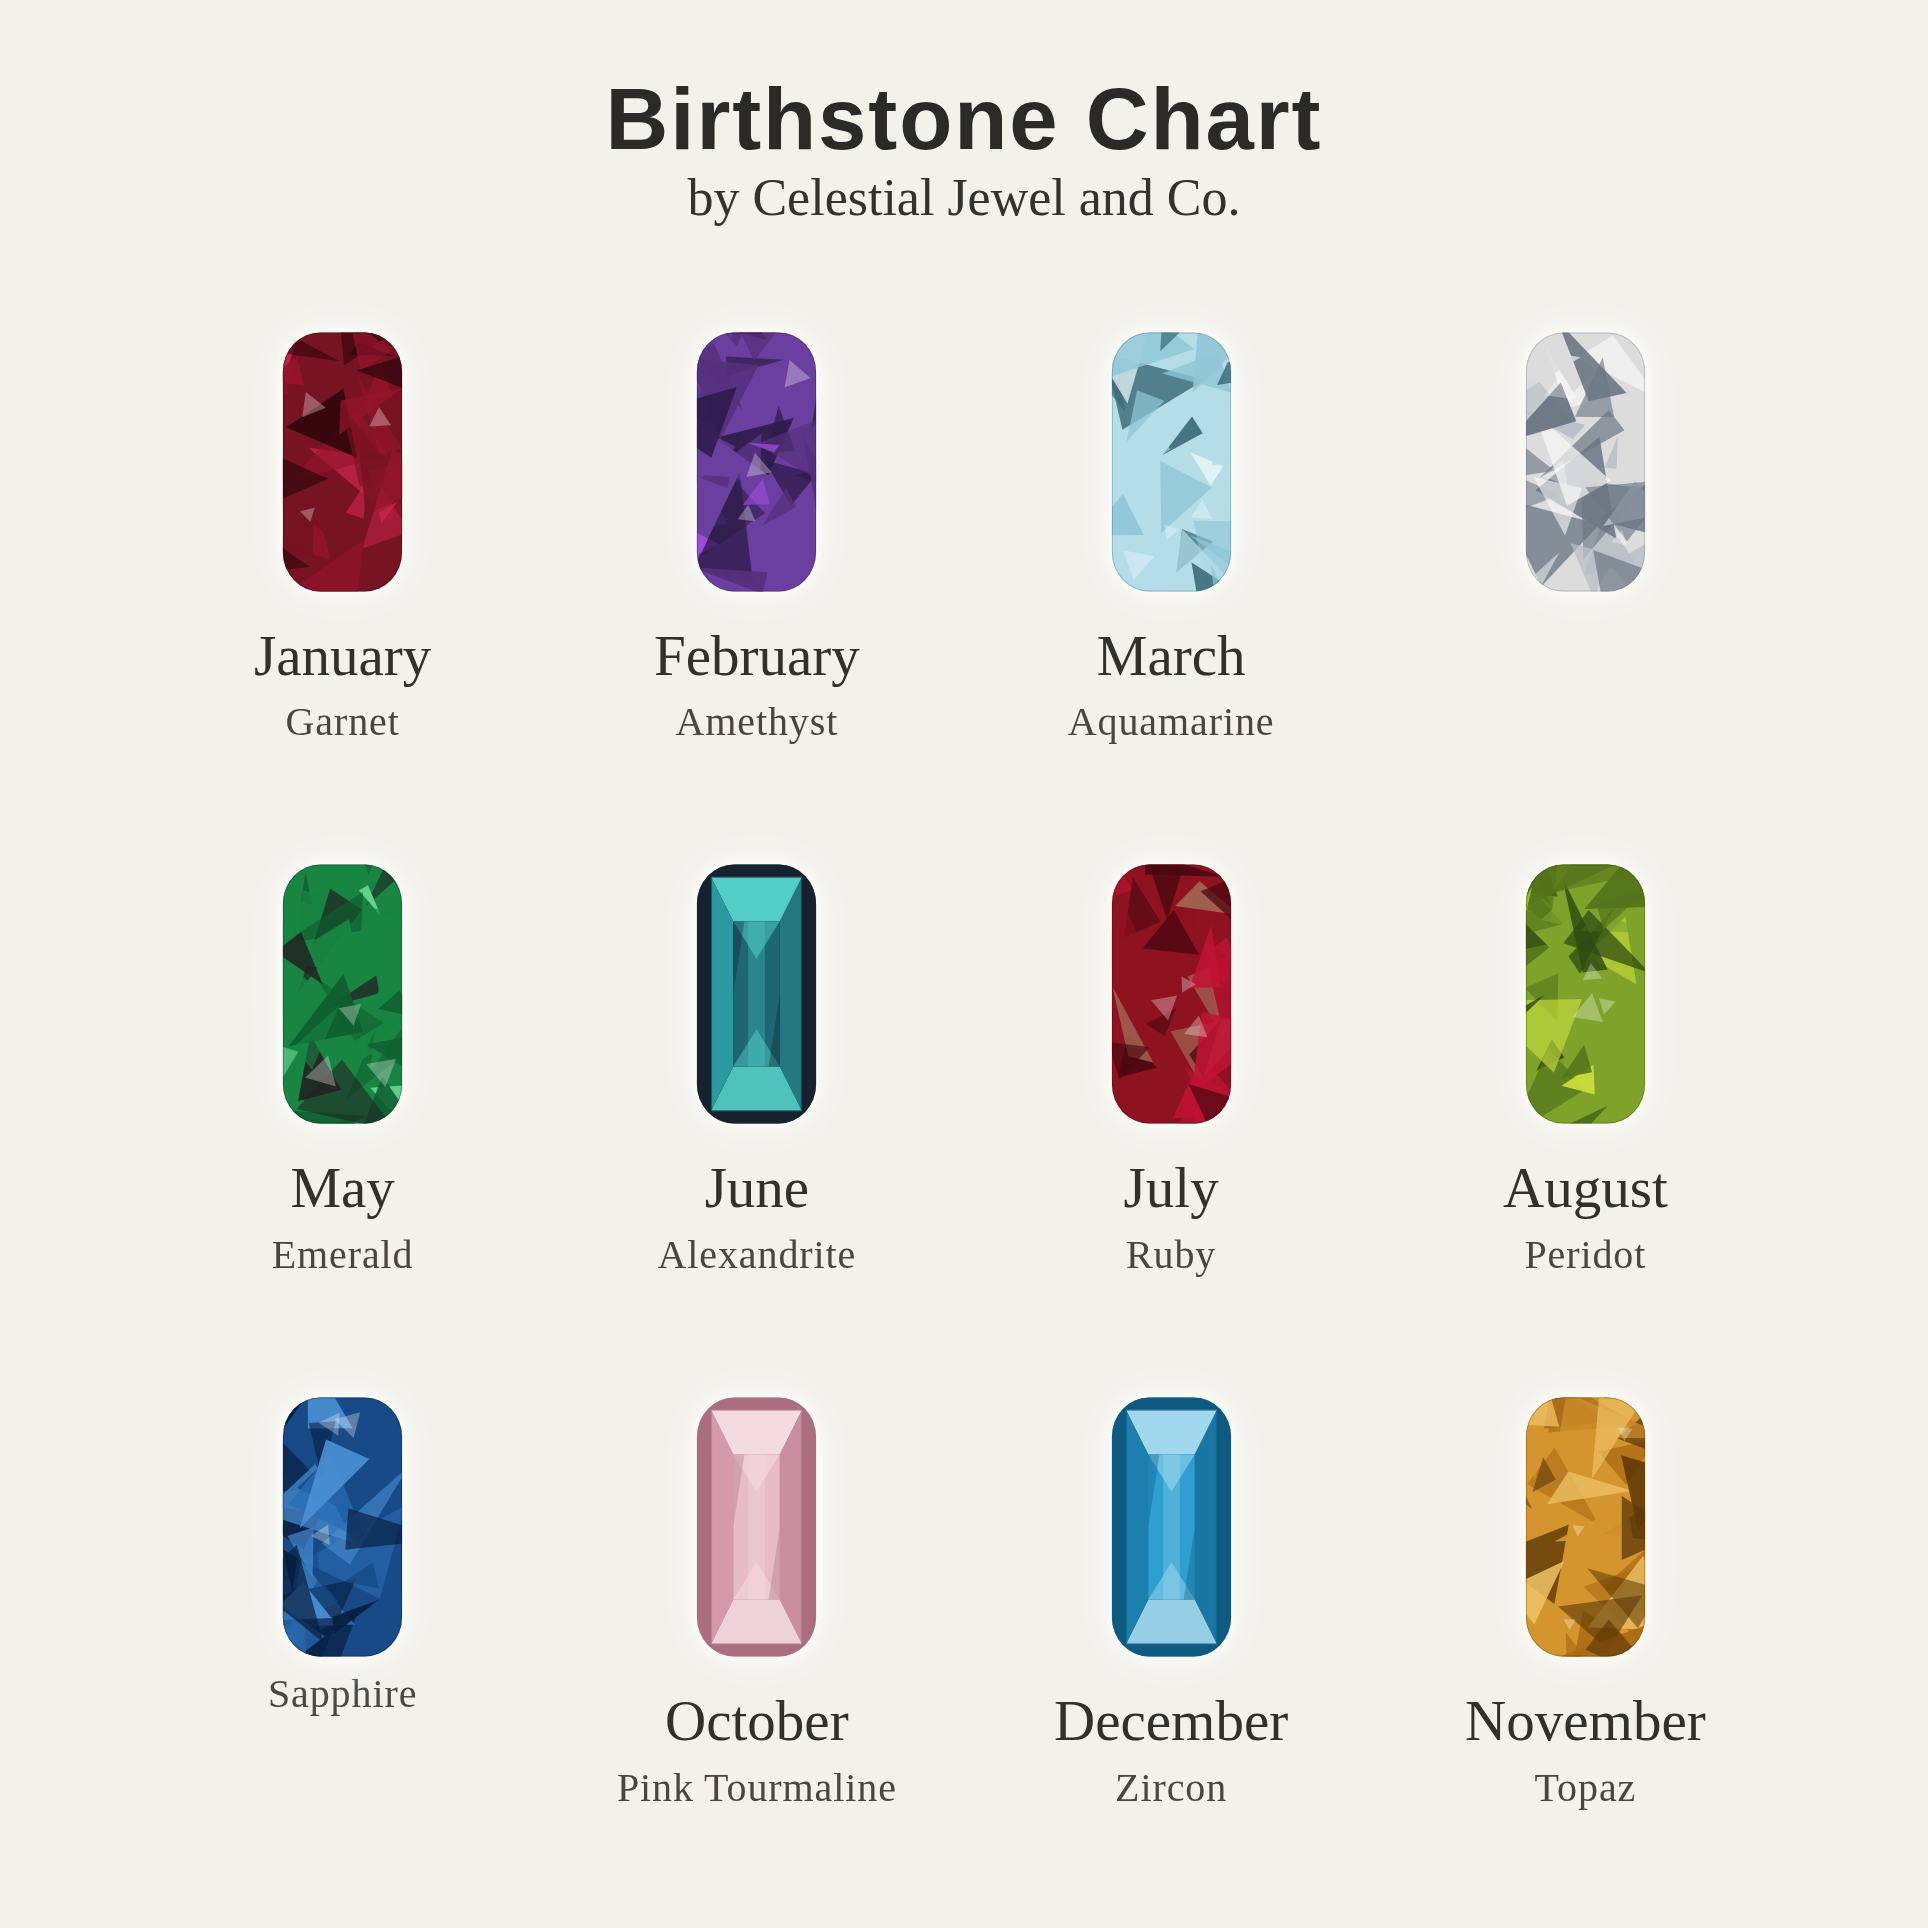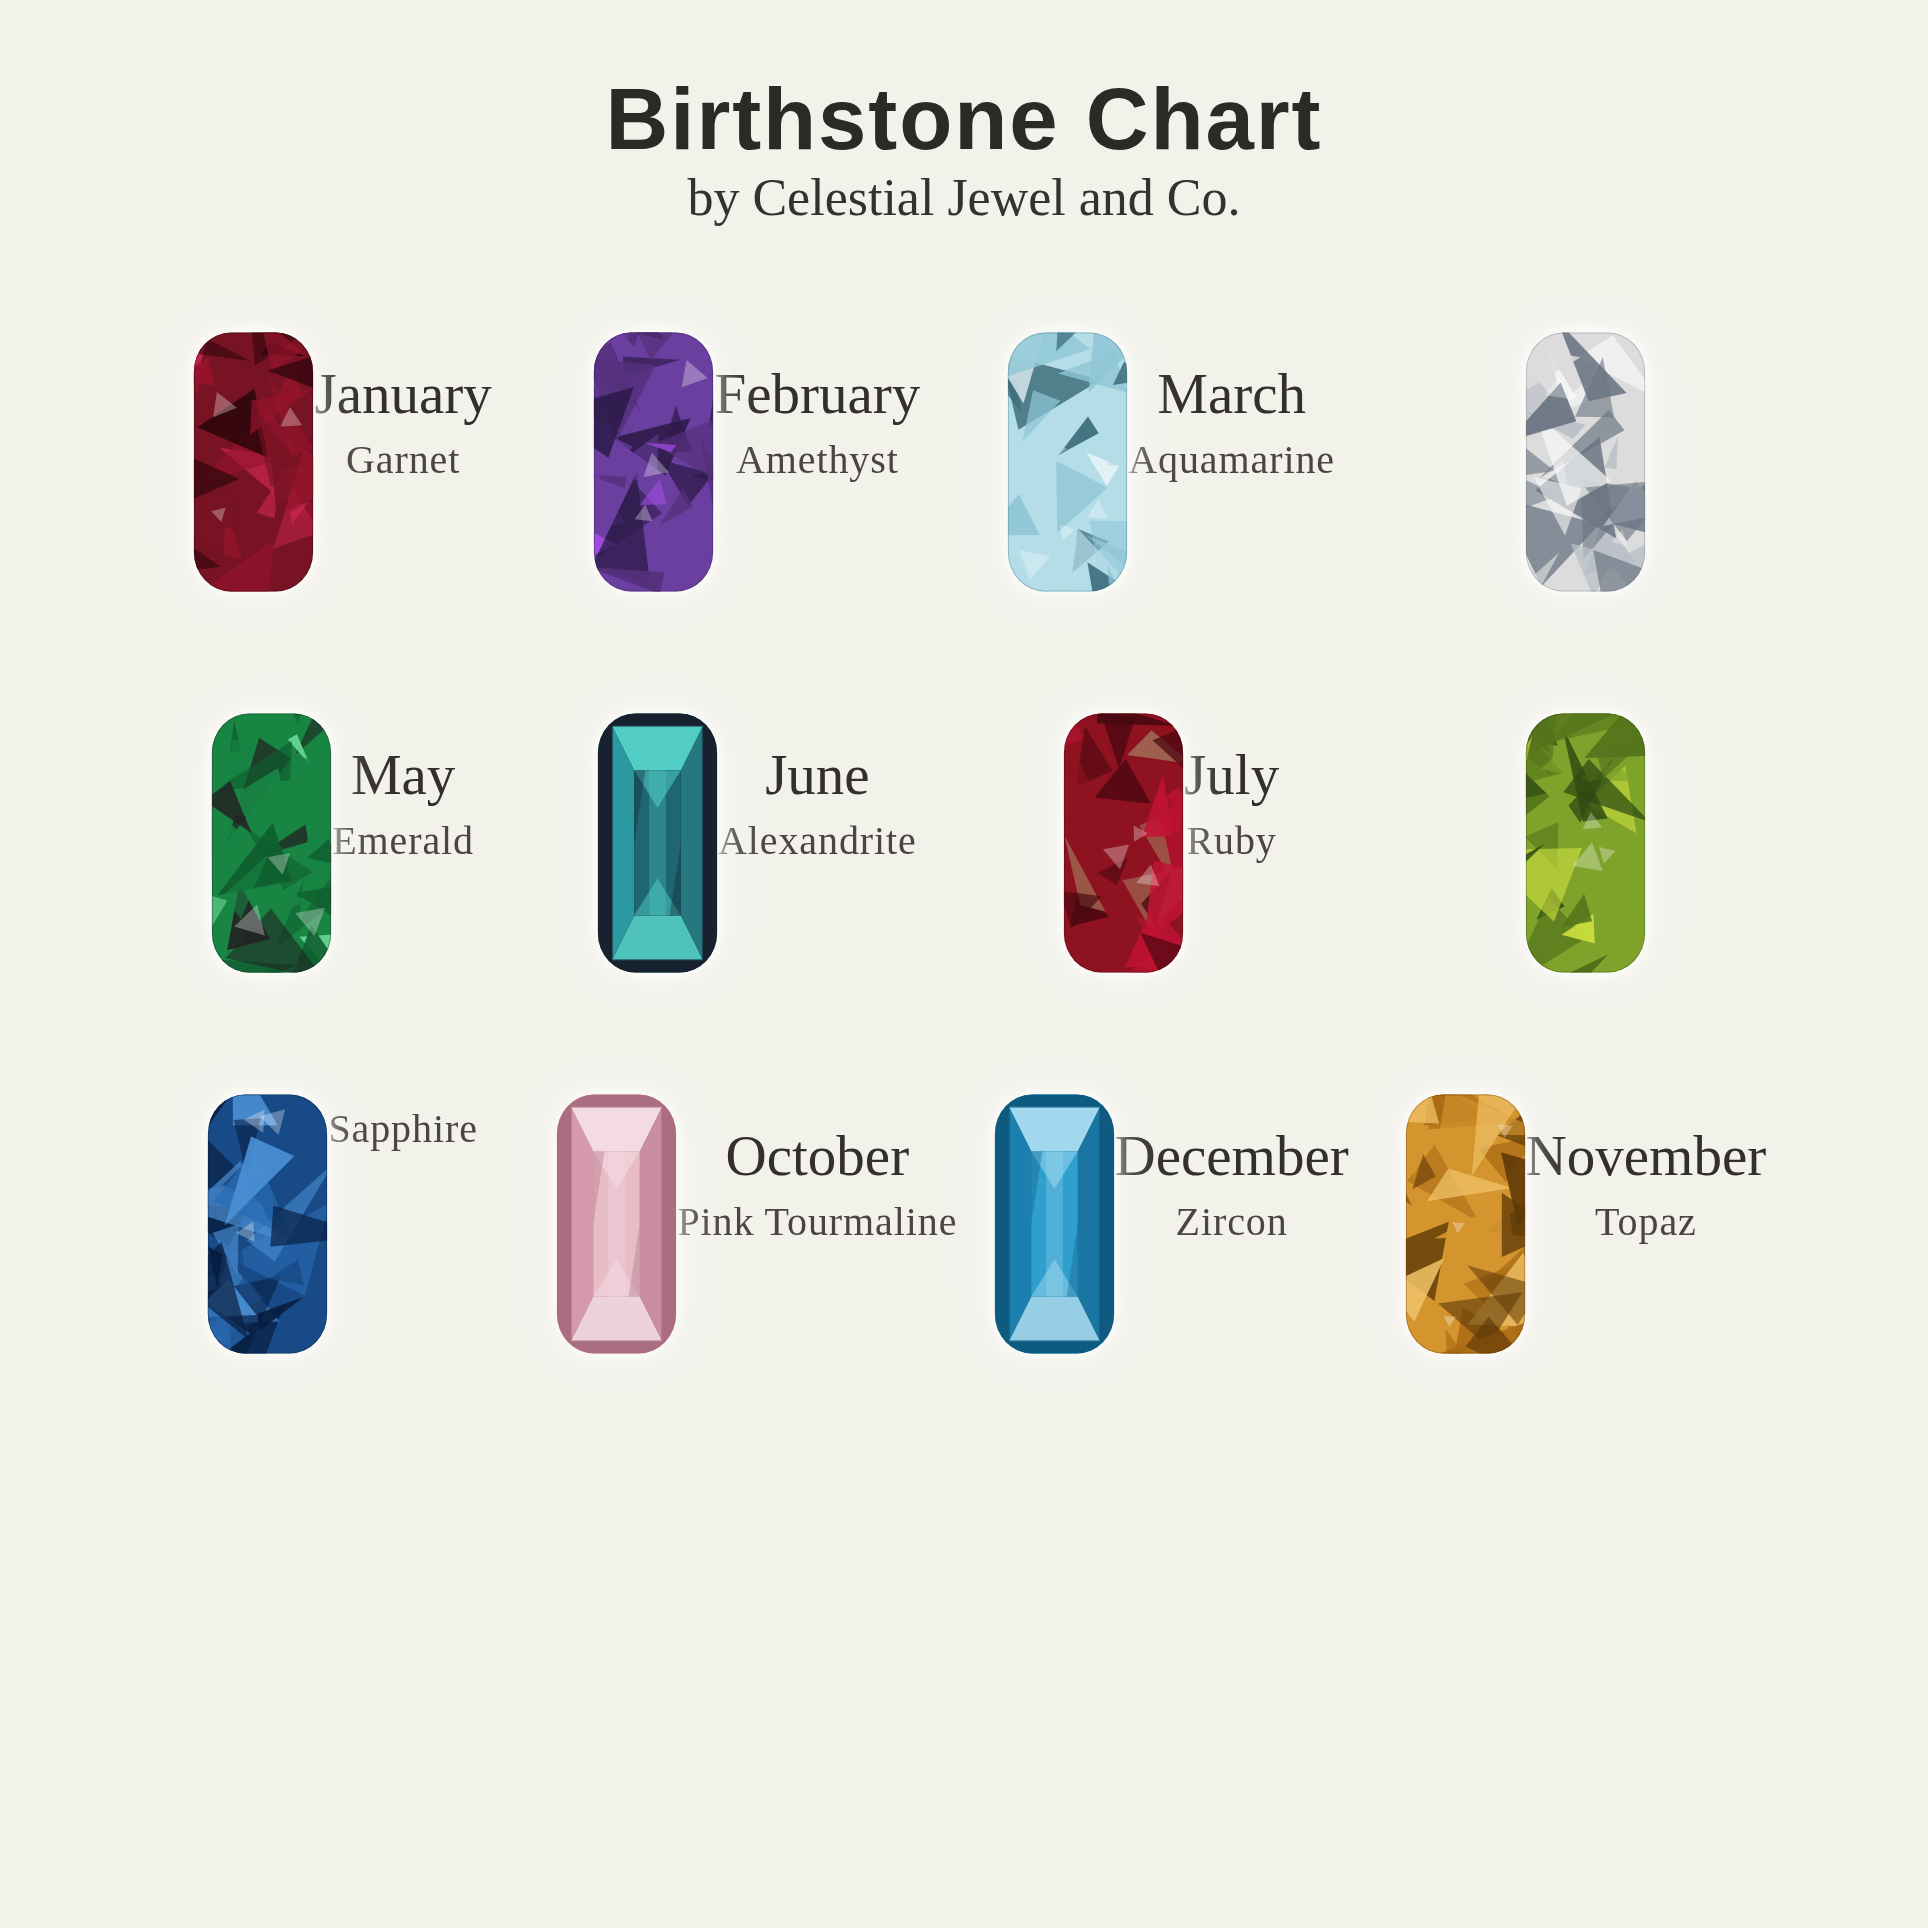--- a/index.html
+++ b/index.html
@@ -41,21 +41,22 @@
     width: 1657px;
     margin: 105px auto 0 auto;
     display: grid;
     grid-template-columns: repeat(4, 1fr);
     row-gap: 119px;
     justify-items: center;
   }
   .cell {
     margin: 0;
     display: flex;
-    flex-direction: row;
+    flex-direction: column;
+    align-items: center;
   }
   .gem {
     width: 121px;
     height: 262px;
   }
   .gem svg {
     display: block;
     width: 100%;
     height: 100%;
     filter: drop-shadow(0 0 8.5px rgba(255,255,255,0.95))
@@ -458,20 +459,24 @@
               <polygon points="134.1,117.4 41.2,85.5 68.4,49.7" fill="#2f4a12" fill-opacity="0.73"></polygon>
               <polygon points="-26.6,167.6 21.1,140.9 -22.7,183.1" fill="#2f4a12" fill-opacity="0.84"></polygon>
               <polygon points="77.0,43.5 137.3,22.4 84.2,71.0" fill="#55741c" fill-opacity="0.70"></polygon>
               <polygon points="83.6,170.0 50.9,164.6 72.0,139.1" fill="#ffffff" fill-opacity="0.3"></polygon>
               <polygon points="97.3,148.4 84.8,162.0 79.4,144.3" fill="#ffffff" fill-opacity="0.3"></polygon>
               <polygon points="70.7,106.6 82.8,123.4 62.1,125.3" fill="#ffffff" fill-opacity="0.3"></polygon>
               <rect x="1" y="1" width="128" height="278" rx="40" ry="42" fill="none" stroke="#2f4a12" stroke-opacity="0.35" stroke-width="2"></rect>
             </g>
           </svg>
         </div>
+    <figcaption class="caption">
+      <div class="month">August</div>
+      <div class="stone">Peridot</div>
+    </figcaption>
   </figure>
 
   <figure class="cell">
     <div class="gem">
           <svg viewBox="0 0 130 280">
             <defs>
               <clipPath id="gemclip8">
                 <rect x="1" y="1" width="128" height="278" rx="40" ry="42"></rect>
               </clipPath>
             </defs>

